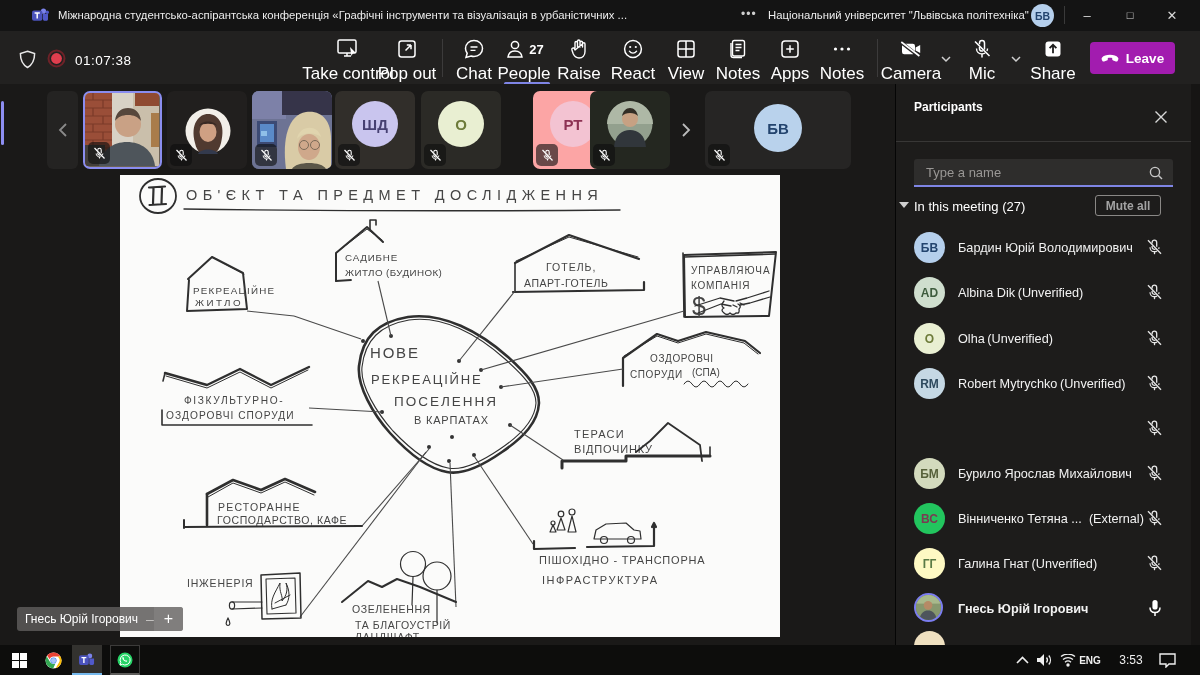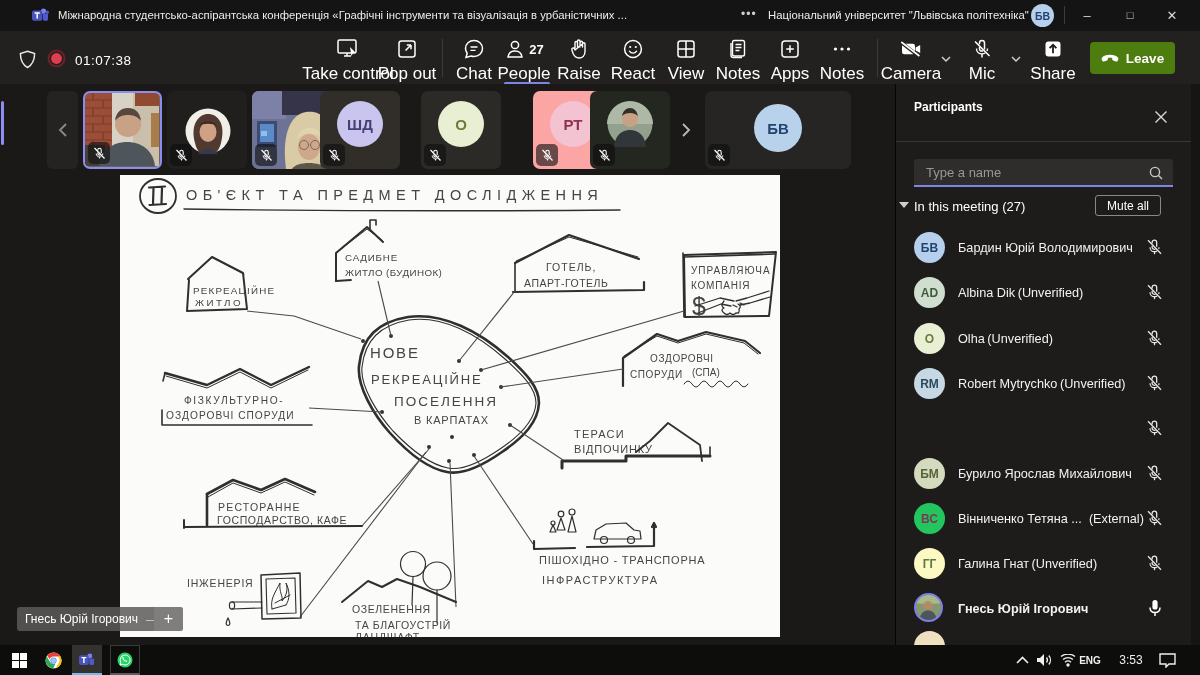--- a/index.html
+++ b/index.html
@@ -13,21 +13,21 @@
   #titlebar .ttext{position:absolute;left:58px;top:9px;font-size:11.3px;color:#ededed;letter-spacing:0;}
   #titlebar .rtext{position:absolute;left:768px;top:9px;font-size:11.3px;color:#ededed;}
   #titlebar .dots{position:absolute;left:741px;top:7px;font-size:12px;color:#cfcfcf;letter-spacing:1px;}
   .winbtn{position:absolute;top:0;width:34px;height:31px;color:#d8d8d8;text-align:center;line-height:31px;font-size:13px;}
   
   #toolbar{left:0;top:31px;width:1200px;height:53px;background:#222120;}
   .titem{position:absolute;top:6px;width:56px;display:flex;flex-direction:column;align-items:center;color:#fff;}
   .titem .lbl{font-size:17px;margin-top:3px;color:#fff;white-space:nowrap;}
   .vsep{position:absolute;top:8px;width:1px;height:38px;background:#3c3b3b;}
   #timer{position:absolute;left:75px;top:22px;font-size:13.5px;color:#fff;letter-spacing:.5px;}
-  #leavebtn{position:absolute;left:1090px;top:11px;width:85px;height:32px;background:#4d7c0f;border-radius:4px;color:#fff;display:flex;align-items:center;justify-content:center;font-size:13.5px;font-weight:700;gap:7px;}
+  #leavebtn{position:absolute;left:1090px;top:11px;width:85px;height:32px;background:#a21caf;border-radius:4px;color:#fff;display:flex;align-items:center;justify-content:center;font-size:13.5px;font-weight:700;gap:7px;}
   .chev{position:absolute;top:24px;color:#cfcfcf;}
   .underline{position:absolute;left:504px;top:51px;width:46px;height:3px;border-radius:2px;background:#7f85e5;}
   
   .tile{position:absolute;top:91px;width:80px;height:78px;border-radius:7px;background:#272522;overflow:hidden;}
   .micbadge{position:absolute;left:3px;bottom:3px;width:22px;height:22px;border-radius:5px;background:rgba(15,15,15,.62);display:flex;align-items:center;justify-content:center;}
   .avcircle{position:absolute;left:50%;top:33px;transform:translate(-50%,-50%);width:46px;height:46px;border-radius:50%;display:flex;align-items:center;justify-content:center;font-weight:700;font-size:15px;}
   
   #panel{left:896px;top:84px;width:304px;height:561px;background:#1d1c1b;}
   .prow{position:absolute;left:914px;width:270px;height:34px;}
   .pav{position:absolute;left:0;top:0;width:31px;height:31px;border-radius:50%;display:flex;align-items:center;justify-content:center;font-size:12px;font-weight:700;}
@@ -262,21 +262,21 @@
     <div class="micbadge">
         <svg width="13" height="13" viewBox="0 0 13 13">
           <path d="M1.5 1 11.5 11.5" stroke="#fff" stroke-width="1.2"></path>
           <path d="M4.8 3.6V3a1.7 1.7 0 0 1 3.4 0v3.3M4.8 5.5v.8a1.7 1.7 0 0 0 2.6 1.5" fill="none" stroke="#fff" stroke-width="1.1"></path>
           <path d="M3.2 6.5c0 2 1.5 3.4 3.3 3.4.7 0 1.4-.2 1.9-.6M9.8 6.5c0 .5-.1 1-.3 1.4" fill="none" stroke="#fff" stroke-width="1"></path>
           <path d="M6.5 10v1.6" stroke="#fff" stroke-width="1.1"></path>
         </svg>
       </div>
   </div>
 
-  <div class="tile" style="left:320px;background:#312e2a;text-align:center;">
+  <div class="tile" style="left:335px;background:#312e2a;text-align:center;">
     <div class="avcircle" style="background:#c9c5ee;color:#464072;">ШД</div>
     <div class="micbadge">
         <svg width="13" height="13" viewBox="0 0 13 13">
           <path d="M1.5 1 11.5 11.5" stroke="#fff" stroke-width="1.2"></path>
           <path d="M4.8 3.6V3a1.7 1.7 0 0 1 3.4 0v3.3M4.8 5.5v.8a1.7 1.7 0 0 0 2.6 1.5" fill="none" stroke="#fff" stroke-width="1.1"></path>
           <path d="M3.2 6.5c0 2 1.5 3.4 3.3 3.4.7 0 1.4-.2 1.9-.6M9.8 6.5c0 .5-.1 1-.3 1.4" fill="none" stroke="#fff" stroke-width="1"></path>
           <path d="M6.5 10v1.6" stroke="#fff" stroke-width="1.1"></path>
         </svg>
       </div>
   </div>
@@ -501,21 +501,21 @@
       <svg style="position:absolute;right:10px;top:7px" width="14" height="14" viewBox="0 0 14 14">
           <circle cx="6" cy="6" r="4.6" fill="none" stroke="#c8c8c8" stroke-width="1.4"></circle>
           <path d="M9.5 9.5 13 13" stroke="#c8c8c8" stroke-width="1.4"></path>
         </svg>
     </div>
 
     <svg class="abs" style="left:3px;top:117px" width="10" height="8" viewBox="0 0 10 8">
         <path d="M0 1h10L5 7z" fill="#cfcfcf"></path>
       </svg>
     <div class="abs" style="left:18px;top:115px;font-size:13px;color:#fff;">In this meeting (27)</div>
-    <div class="abs" style="left:199px;top:111px;width:66px;height:21px;border:1px solid #8a8886;border-radius:3px;color:#ffffff;font-size:12px;font-weight:400;display:flex;align-items:center;justify-content:center;">Mute all</div>
+    <div class="abs" style="left:199px;top:111px;width:66px;height:21px;border:1px solid #8a8886;border-radius:3px;color:#a3a3a3;font-size:12px;font-weight:700;display:flex;align-items:center;justify-content:center;">Mute all</div>
   </div>
 
   <div class="prow" style="top:232px;">
       <div class="pav" style="background:#b5cfec;color:#23446e;">БВ</div>
       <div class="pname">Бардин Юрій Володимирович</div>
     </div>
   <div class="prow" style="top:277px;">
       <div class="pav" style="background:#cfdece;color:#3e5c3e;">AD</div>
       <div class="pname">Albina Dik (Unverified)</div>
     </div>

